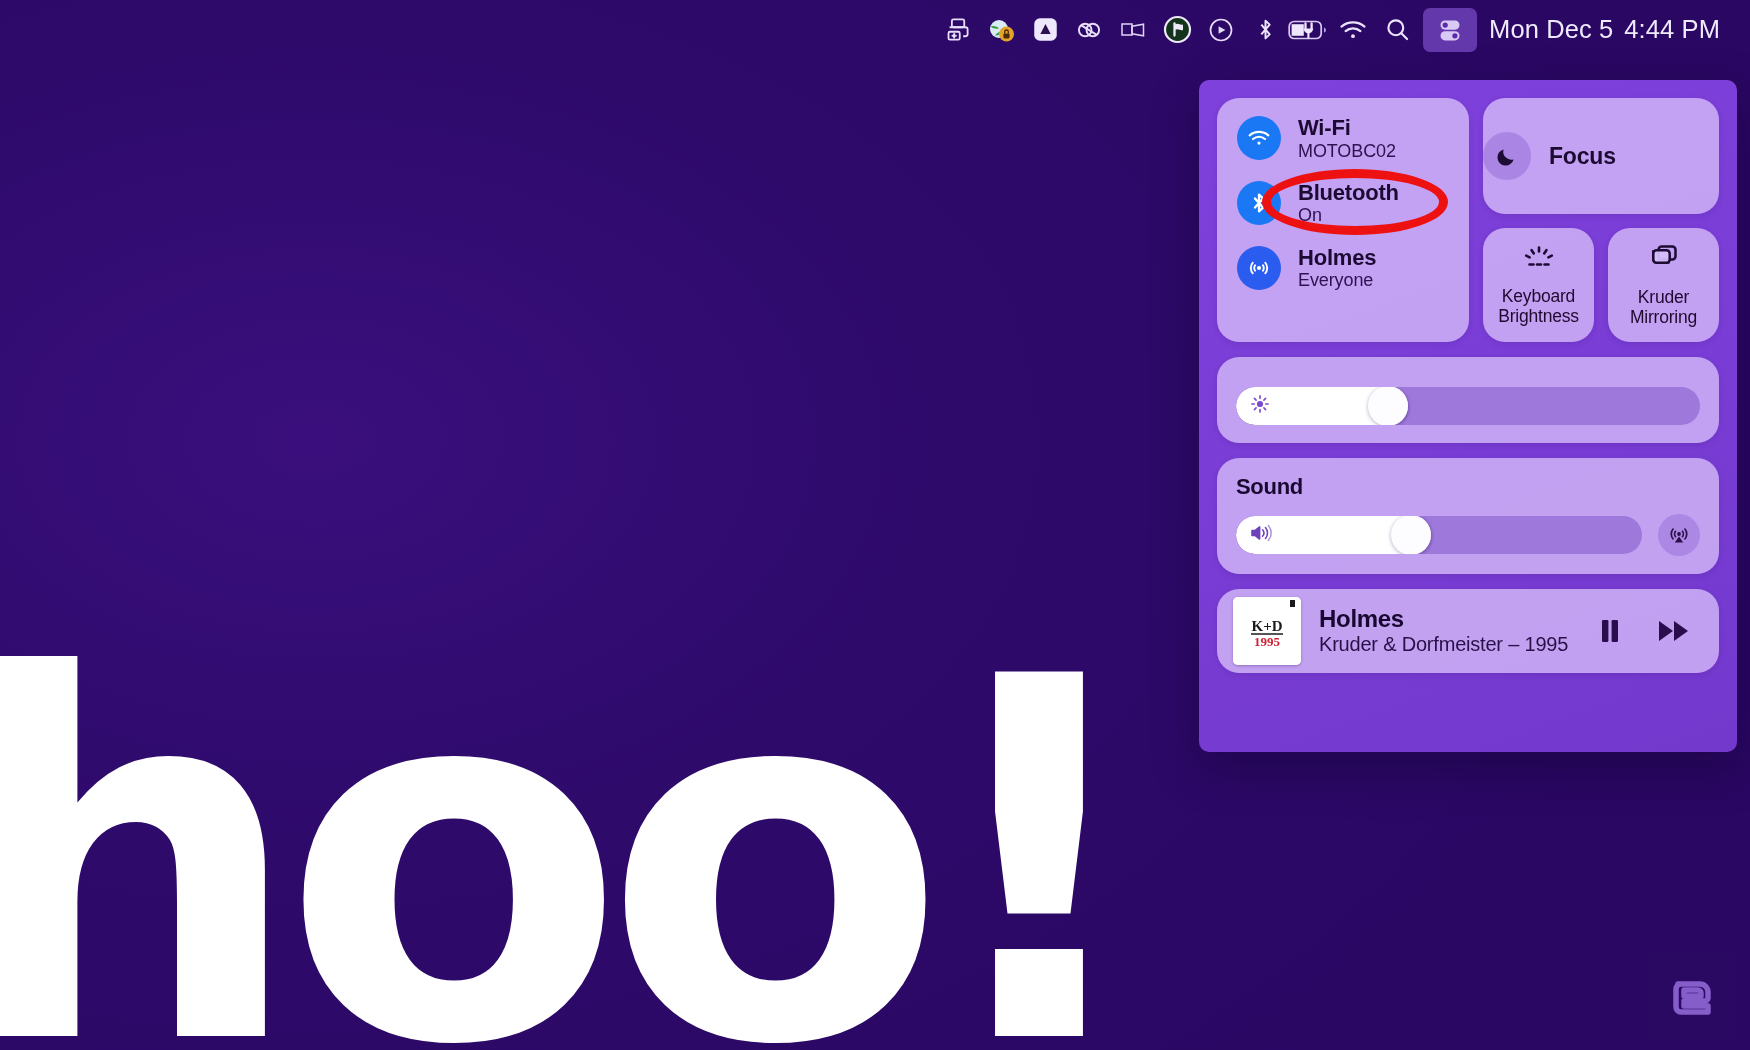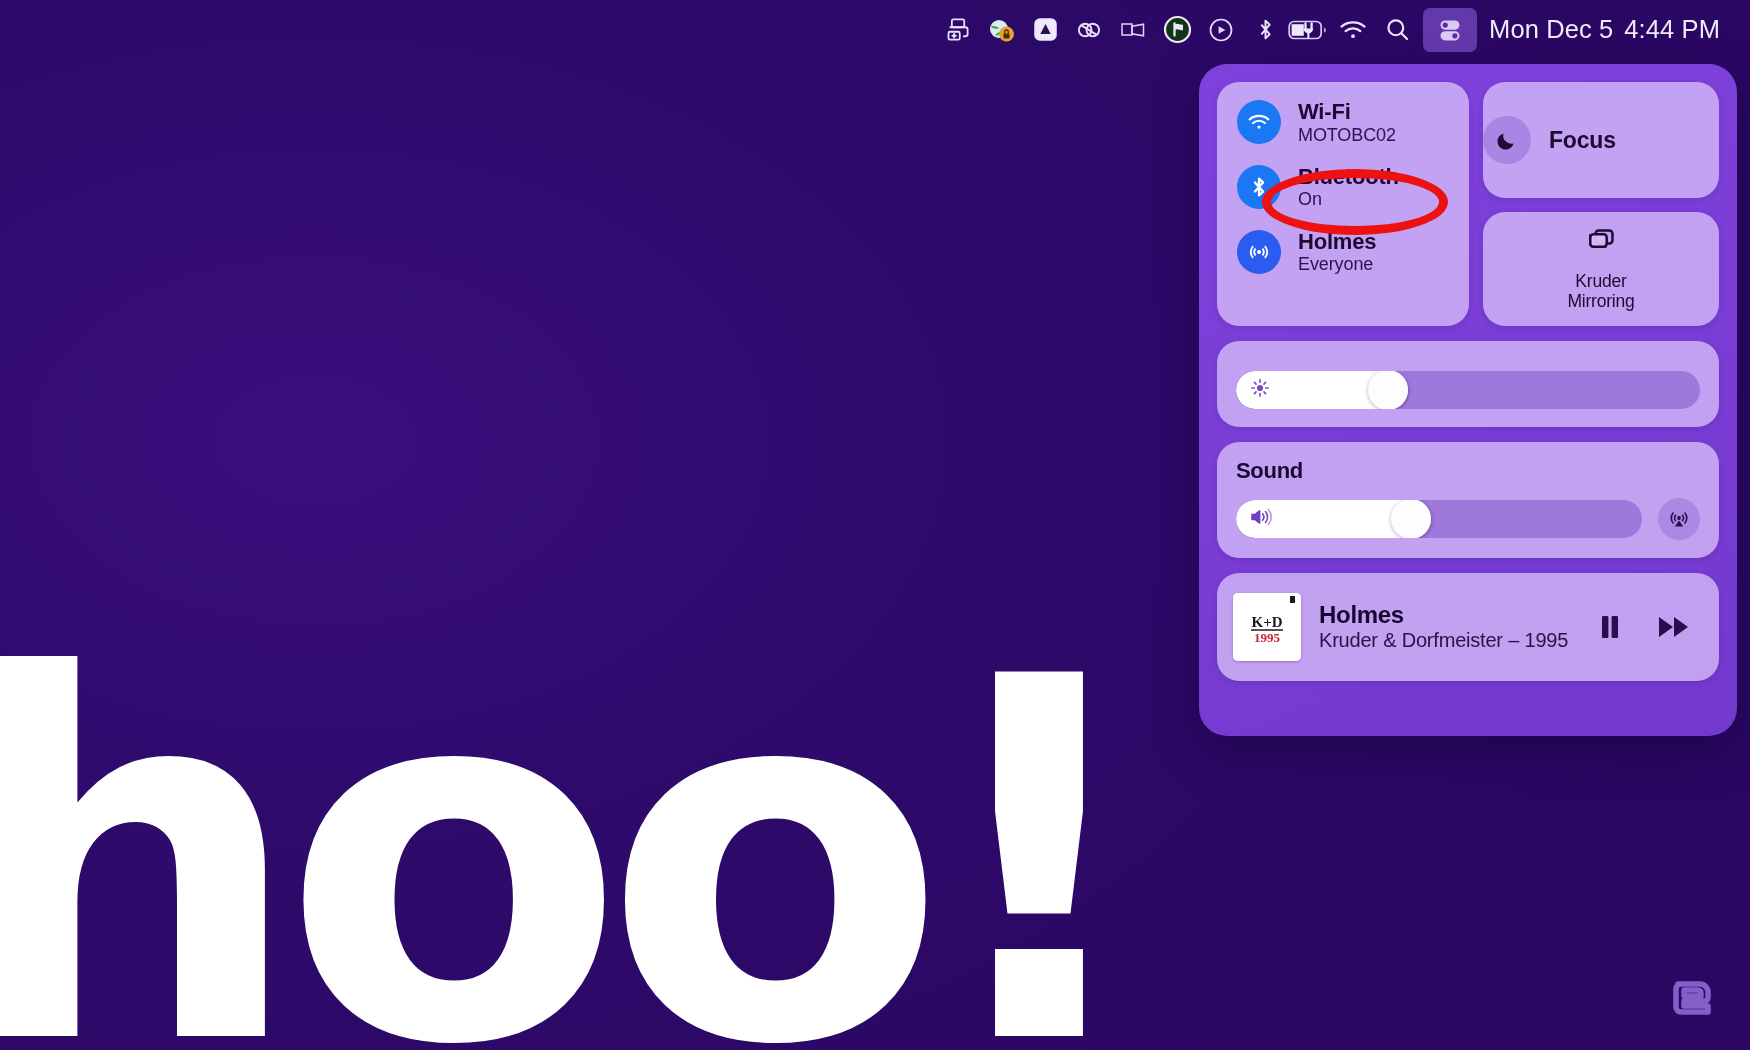--- a/index.html
+++ b/index.html
@@ -71,24 +71,24 @@
     color:#f0ebfc;
     letter-spacing:0.1px;
     white-space:nowrap;
     margin-left:6px;
   }
   #mb-clock .sep { display:inline-block; width:11px; }
 
   
   #control-center {
     position:absolute;
-    left:1199px; top:64px;
+    left:1199px; top:80px;
     width:538px; height:672px;
     background:linear-gradient(160deg,#7e41db 0%,#7a3dd6 48%,#7339cd 100%);
-    border-radius:28px;
+    border-radius:10px;
     box-shadow:0 16px 46px rgba(18,2,48,0.45);
     padding:18px;
     display:flex; flex-direction:column;
     gap:15px;
     z-index:15;
   }
   .module {
     background:rgba(215,190,250,0.78);
     border-radius:22px;
     box-shadow:0 2px 6px rgba(40,10,90,0.14);
@@ -168,21 +168,21 @@
   }
   .airplay-btn {
     width:42px; height:42px; border-radius:50%;
     background:rgba(150,110,215,0.5);
     display:flex; align-items:center; justify-content:center;
     flex:0 0 auto;
   }
 
   
   #now-playing {
-    height:108px;
+    height:84px;
     display:flex; align-items:center;
     padding:0 22px 0 16px;
     gap:18px;
   }
   #album-art {
     width:68px; height:68px;
     background:#ffffff;
     border-radius:5px;
     flex:0 0 auto;
     position:relative;
@@ -383,20 +383,34 @@
           <div class="focus-badge">
             <svg width="26" height="26" viewBox="0 0 26 26">
               <path d="M19.6 16.4A8.1 8.1 0 0 1 9.6 6.4a8.2 8.2 0 1 0 10 10z" fill="#1e0c36"></path>
             </svg>
           </div>
           <span class="focus-label">Focus</span>
         </div>
 
         <div id="small-tiles">
 
+          <div class="small-tile module">
+            <div>
+              <svg width="42" height="30" viewBox="0 0 42 30" fill="none" stroke="#1d0a35" stroke-width="2.6" stroke-linecap="round">
+                <path d="M11.5 21.5h4M19 21.5h4M26.5 21.5h4"></path>
+                <path d="M21 4.5v4"></path>
+                <path d="M13.6 7.2l2.2 3.3M28.4 7.2l-2.2 3.3"></path>
+                <path d="M8.2 12.6l3.4 1.8M33.8 12.6l-3.4 1.8"></path>
+              </svg>
+            </div>
+            <div class="small-tile-label">
+              <span>Keyboard</span><br>
+              <span>Brightness</span>
+            </div>
+          </div>
 
           <div class="small-tile module">
             <div>
               <svg width="38" height="32" viewBox="0 0 38 32" fill="none" stroke="#1d0a35" stroke-width="2.5" stroke-linejoin="round">
                 <rect x="13.5" y="4.5" width="17" height="13" rx="3.2"></rect>
                 <path d="M24.5 20.5h-13a3.2 3.2 0 0 1-3.2-3.2v-9"></path>
                 <rect x="8.3" y="8.3" width="16.4" height="12.4" rx="3.2" fill="rgba(215,190,250,0.95)"></rect>
               </svg>
             </div>
             <div class="small-tile-label">

